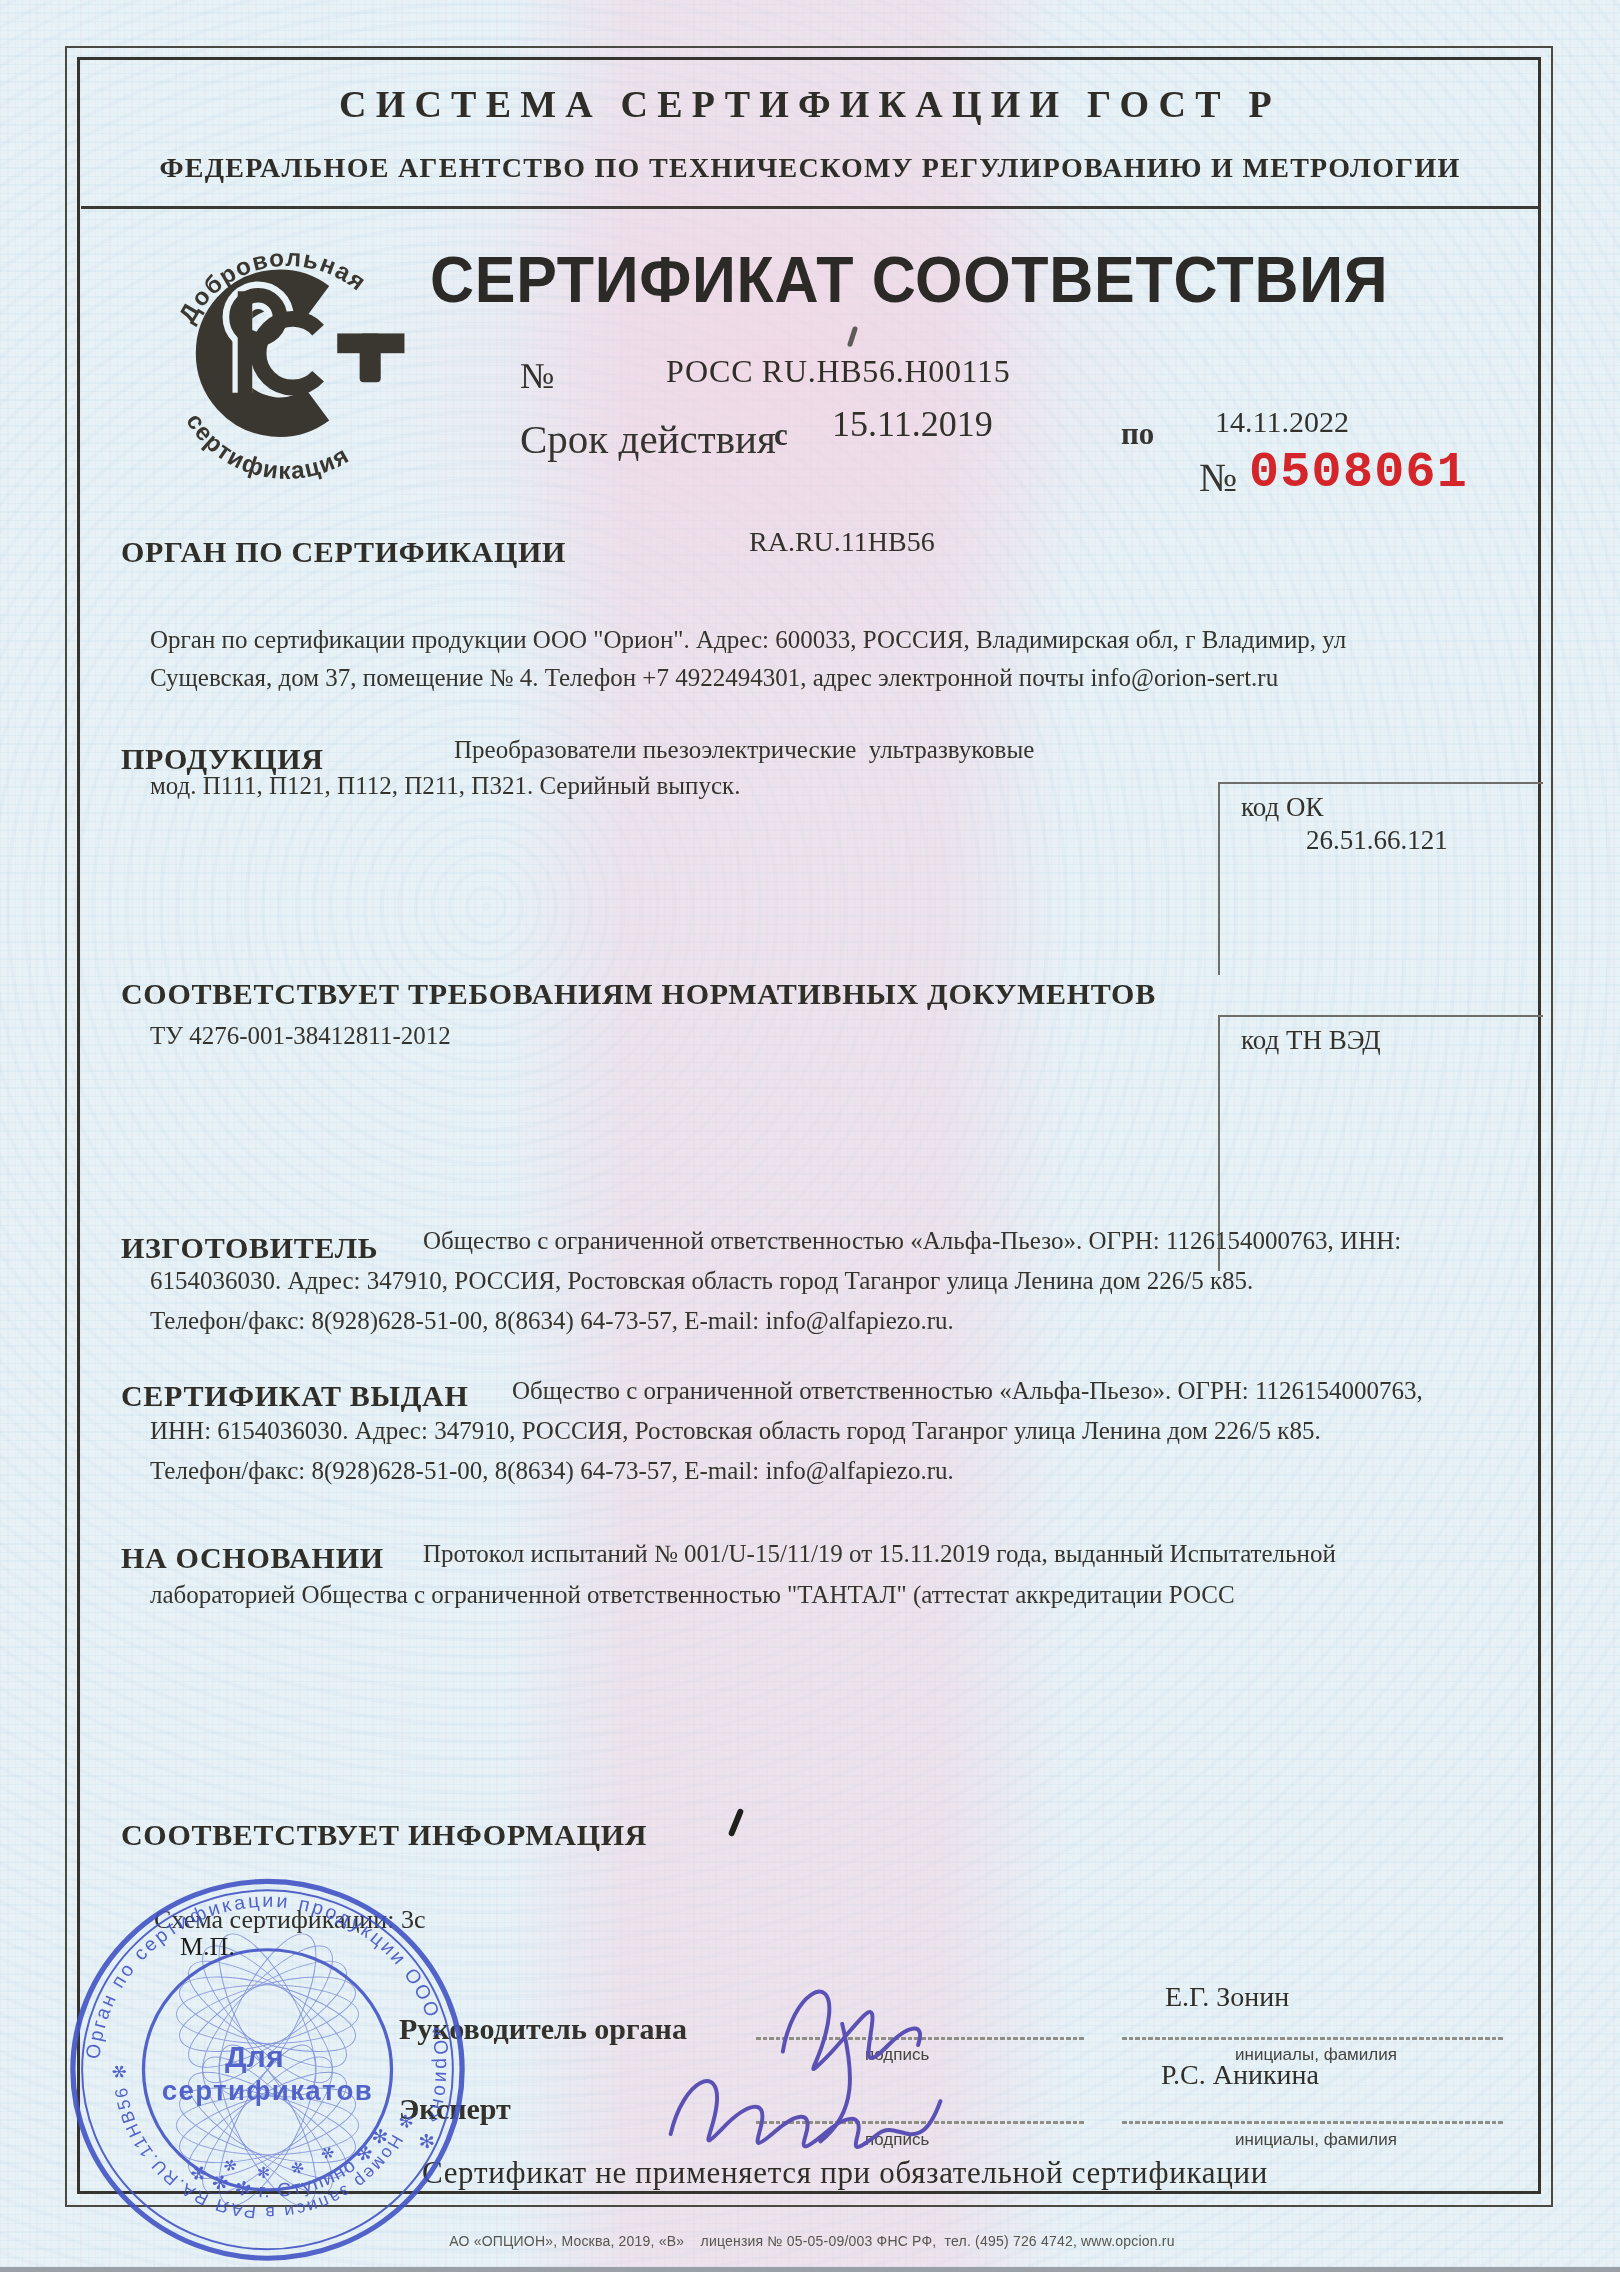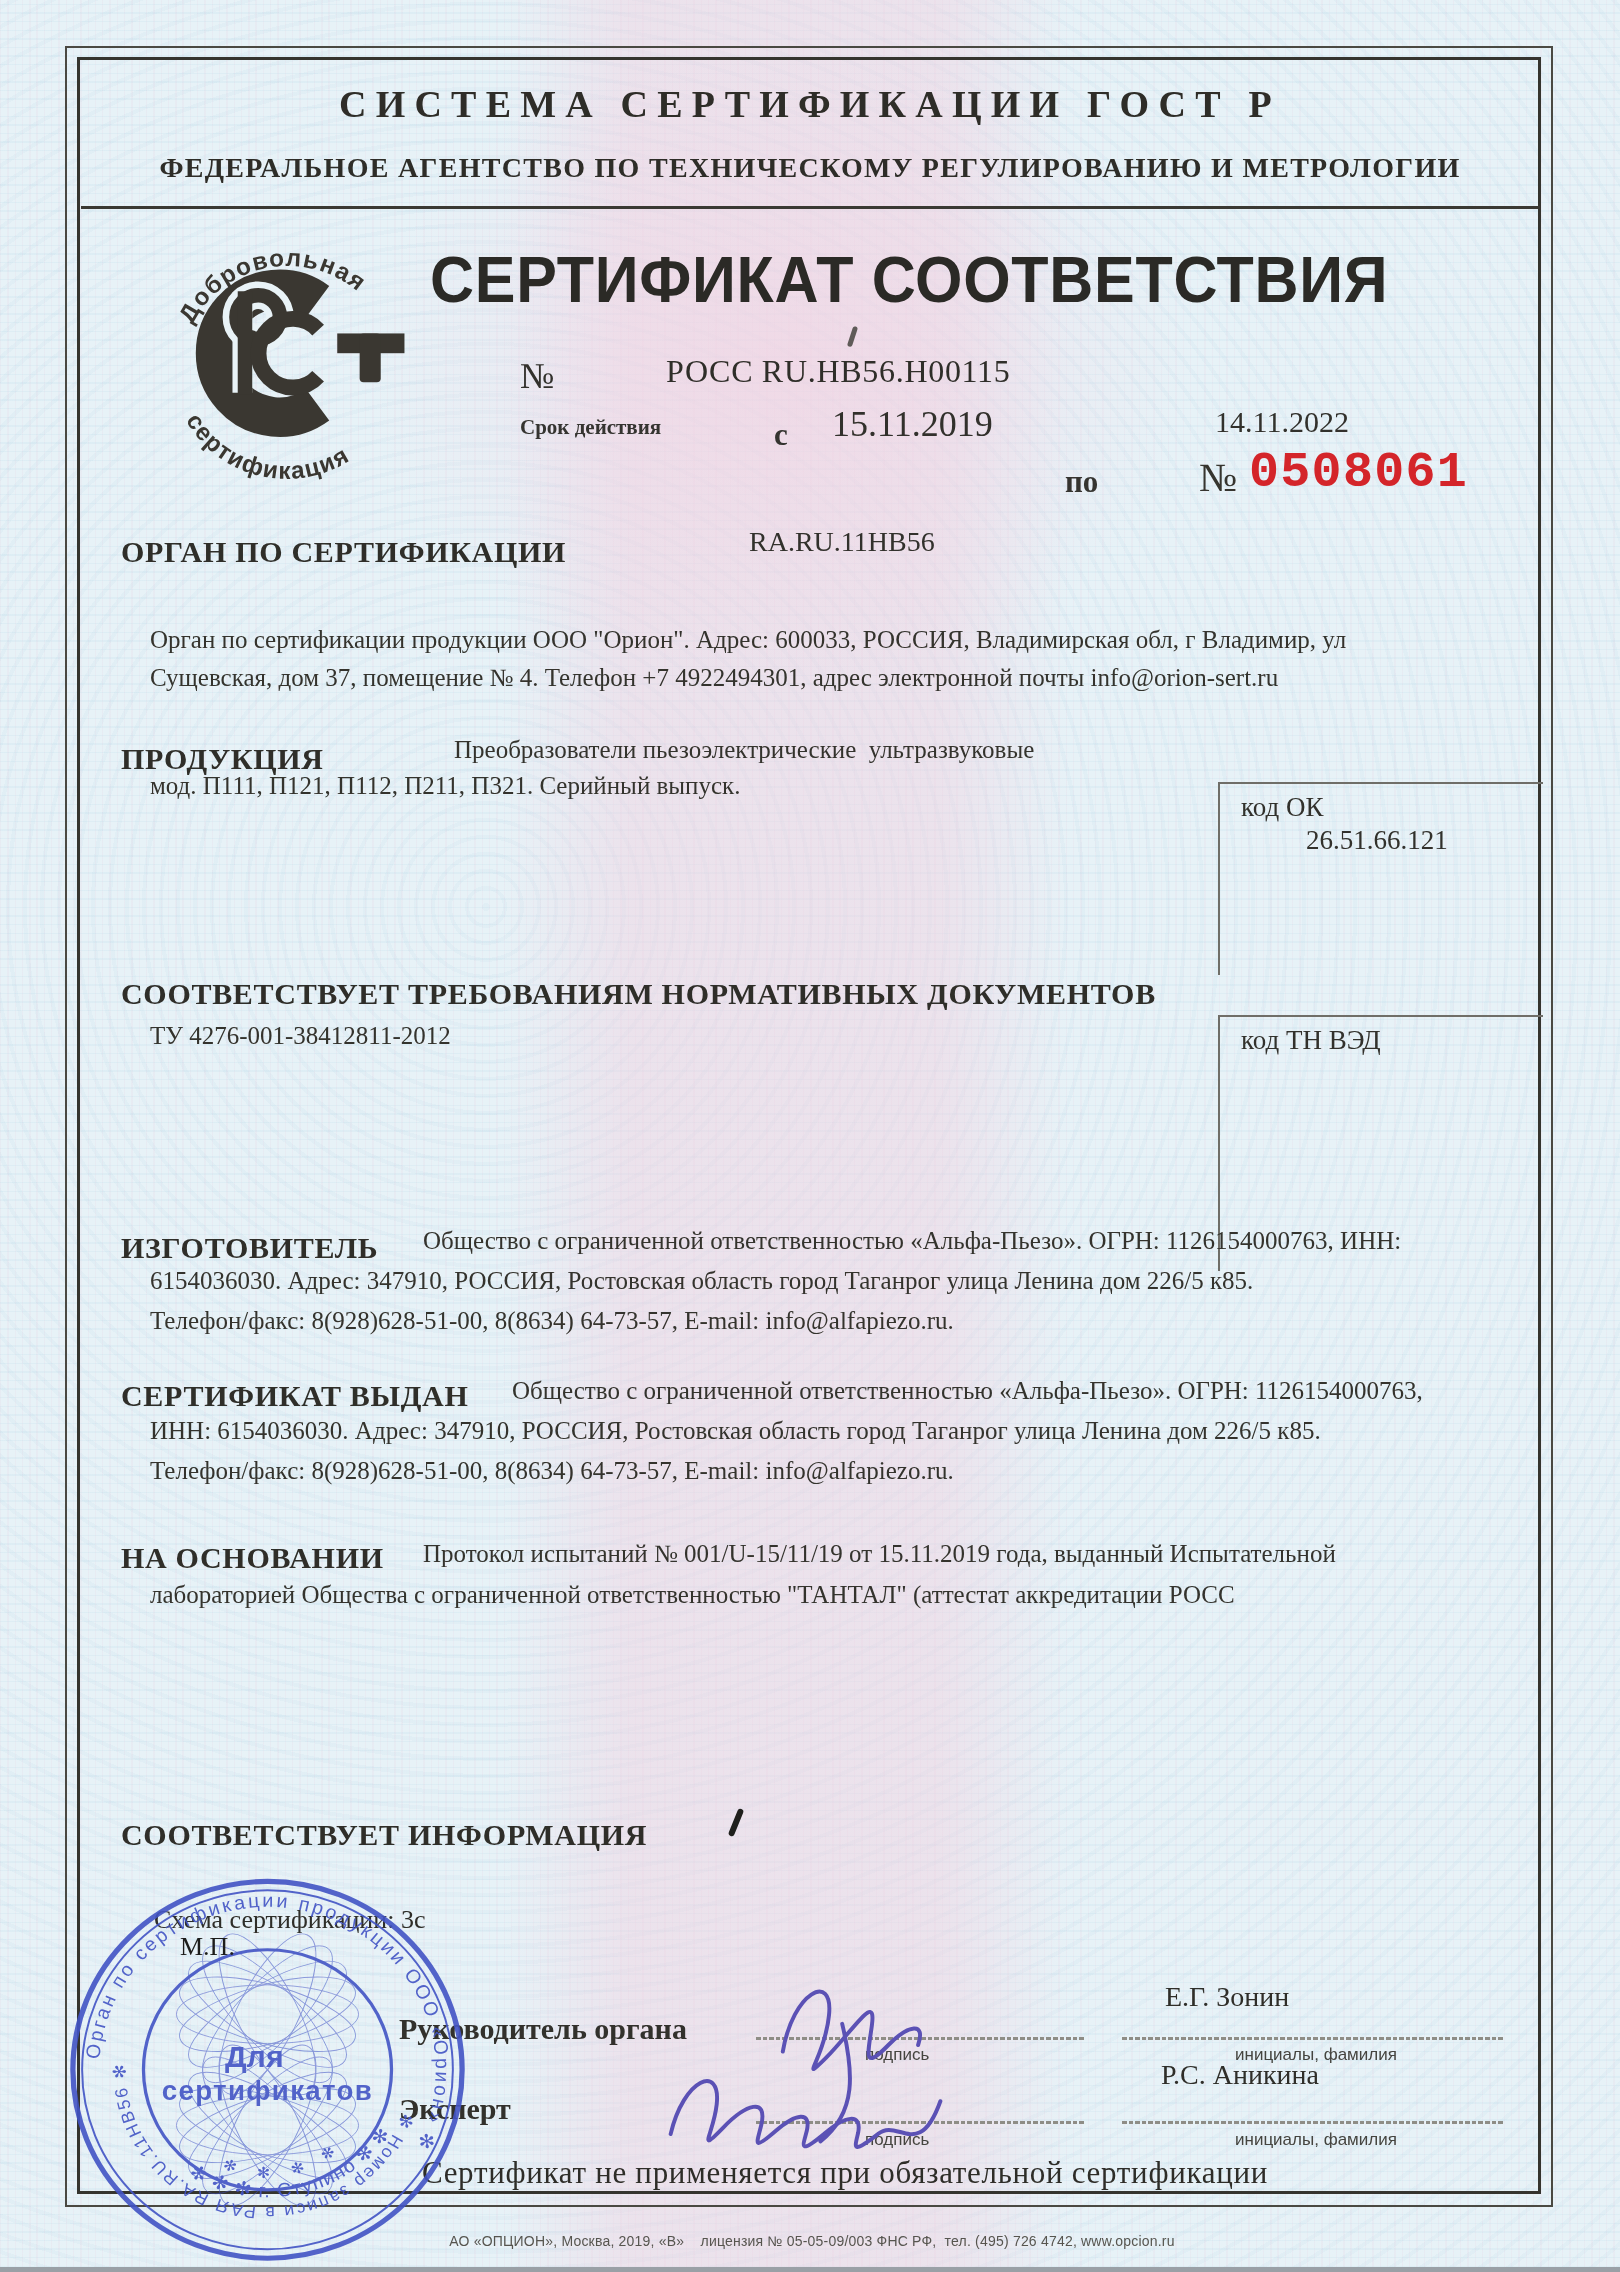--- a/index.html
+++ b/index.html
@@ -26,24 +26,24 @@
   .frame-outer{left:65px;top:46px;width:1484px;height:2157px;border:2px solid #4a4942;}
   .frame-inner{left:77px;top:57px;width:1458px;height:2131px;border:3.3px solid #35342e;}
   .hdr-divider{left:81px;top:206px;width:1459px;height:2.6px;background:#3a3933;}
   
   .h-sys{left:0;top:82px;width:1620px;text-align:center;font-size:38px;font-weight:bold;letter-spacing:9.2px;color:#2e2d28;}
   .h-agency{left:0;top:152px;width:1620px;text-align:center;font-size:28px;font-weight:bold;letter-spacing:1.3px;color:#2e2d28;}
   .doc-title{left:430px;top:243px;font-family:"Liberation Sans",sans-serif;font-size:61px;font-weight:bold;letter-spacing:0.7px;color:#2b2a26;transform:scaleY(1.05);transform-origin:left top;}
   .scan-mark{left:850px;top:326px;width:4.6px;height:21px;background:#45443e;border-radius:2.6px;transform:rotate(18deg);opacity:.85;}
   .num-label{left:520px;top:355px;font-size:36px;color:#32312c;}
   .num-value{left:666px;top:353px;font-size:32px;letter-spacing:0.7px;color:#2f2e29;}
-  .v-label{left:520px;top:415px;font-size:21px;font-weight:bold;color:#353430;}
+  .v-label{left:520px;top:415px;font-size:41px;font-weight:normal;color:#353430;}
   .v-from-label{left:774px;top:417px;font-size:31px;font-weight:bold;color:#353430;}
   .v-from{left:832px;top:403px;font-size:36px;color:#32312c;}
-  .v-to-label{left:1065px;top:416px;font-size:31px;font-weight:bold;color:#353430;margin-top:48px;}
+  .v-to-label{left:1121px;top:416px;font-size:31px;font-weight:bold;color:#353430;}
   .v-to{left:1215px;top:405px;font-size:30px;color:#32312c;}
   .blank-label{left:1199px;top:454px;font-size:40px;color:#36352f;}
   .blank-value{left:1249px;top:444px;font-size:50px;font-weight:bold;letter-spacing:1.3px;color:#d4252a;}
   
   .sec-h{font-size:30px;font-weight:bold;letter-spacing:0.7px;color:#2f2e29;}
   .body-line{font-size:25px;color:#34332d;}
   .org-h{left:121px;top:535px;}
   .org-reg{left:749px;top:526px;font-size:28px;color:#32312c;}
   .org-lines{left:150px;top:621px;line-height:38px;}
   .prod-h{left:121px;top:742px;}

